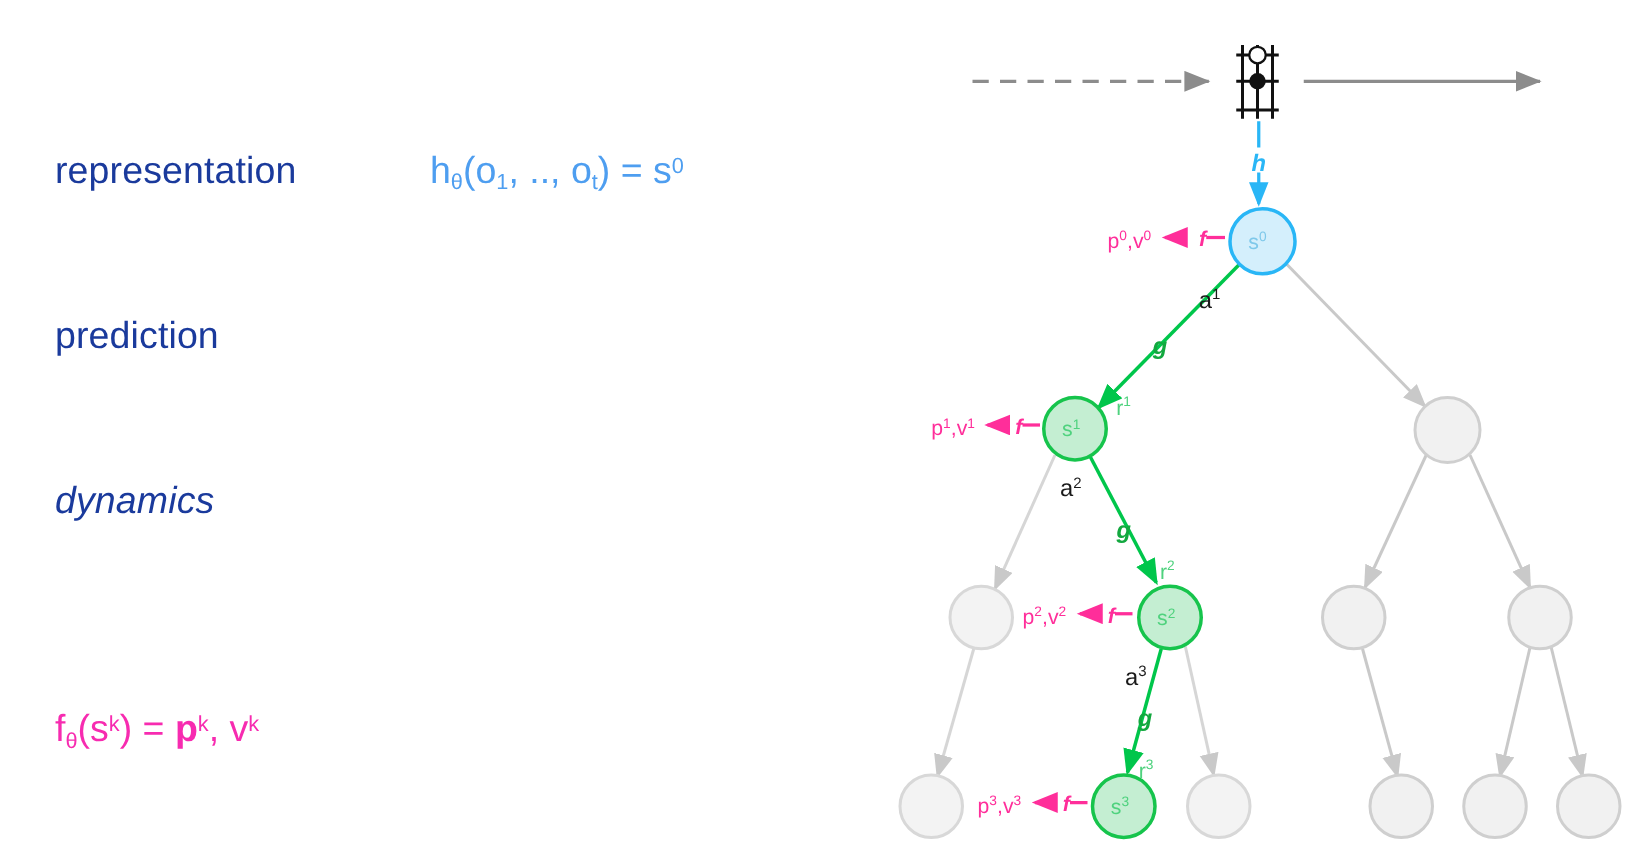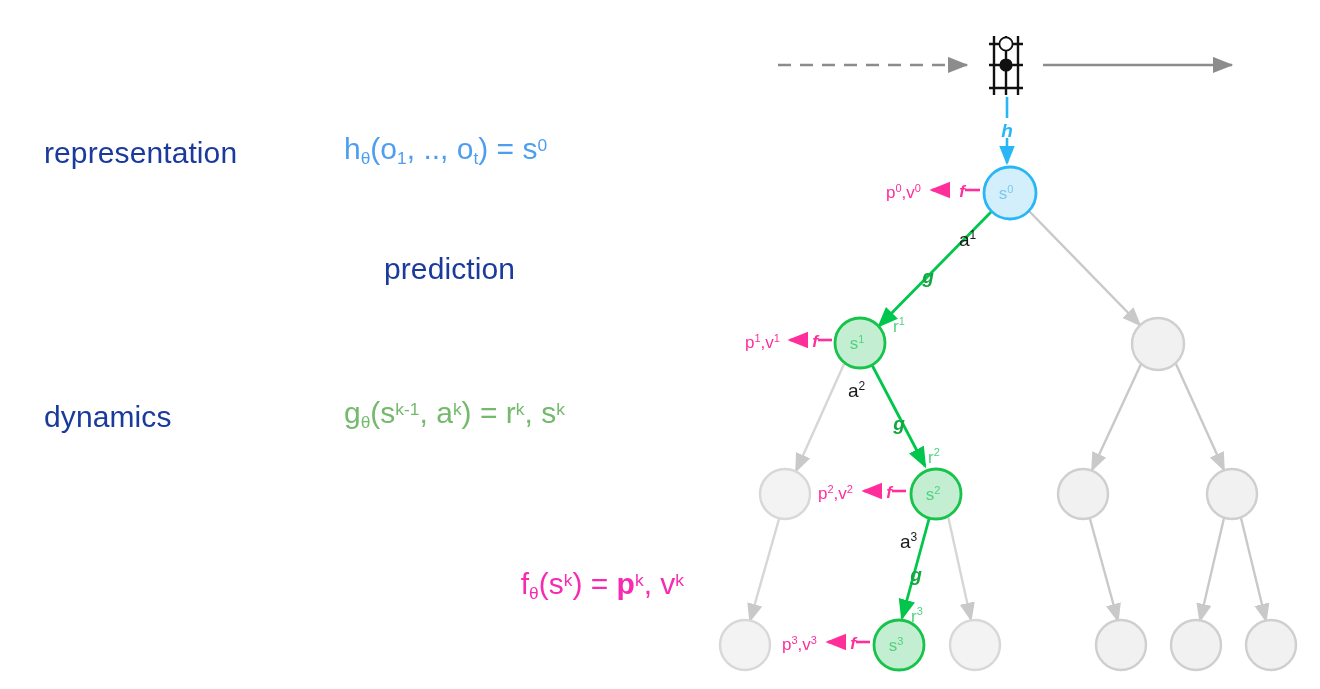--- a/index.html
+++ b/index.html
@@ -28,21 +28,21 @@
     top: 0;
     width: 700px;
     height: 689px;
   }
   .legend-row {
     position: absolute;
     left: 44px;
     width: 640px;
     height: 50px;
     display: flex;
-    align-items: flex-end;
+    align-items: flex-start;
   }
   .legend-name {
     width: 300px;
     flex: 0 0 300px;
     color: #1a3a9c;
     font-size: 30px;
     line-height: 34px;
     letter-spacing: 0.1px;
     white-space: nowrap;
   }
@@ -106,25 +106,22 @@
       </div>
     </div>
 
     <div class="legend-row" style="top:252px;flex-direction:column;">
       <div class="legend-name">prediction</div>
       <div class="legend-eq eq-pink">
         <span>f</span><sub>θ</sub><span>(s</span><sup>k</sup><span>) = </span><span class="eq-bold">p</span><sup>k</sup><span>, v</span><sup>k</sup>
       </div>
     </div>
 
-    <div class="legend-row" style="top:384px;">
+    <div class="legend-row" style="top:384px;font-style:italic;">
       <div class="legend-name">dynamics</div>
-      <div class="legend-eq eq-green">
-        <span>g</span><sub>θ</sub><span>(s</span><sup>k-1</sup><span>, a</span><sup>k</sup><span>) = r</span><sup>k</sup><span>, s</span><sup>k</sup>
-      </div>
     </div>
 
   </div>
 
   <div class="diagram">
     <svg width="1320" height="689" viewBox="0 0 1320 689" xmlns="http://www.w3.org/2000/svg">
       <defs>
         <marker id="arrowGrey" markerWidth="9" markerHeight="9" refX="7.5" refY="3.2" orient="auto" markerUnits="strokeWidth">
           <path d="M0,0 L8,3.2 L0,6.4 z" fill="#8c8c8c"></path>
         </marker>

